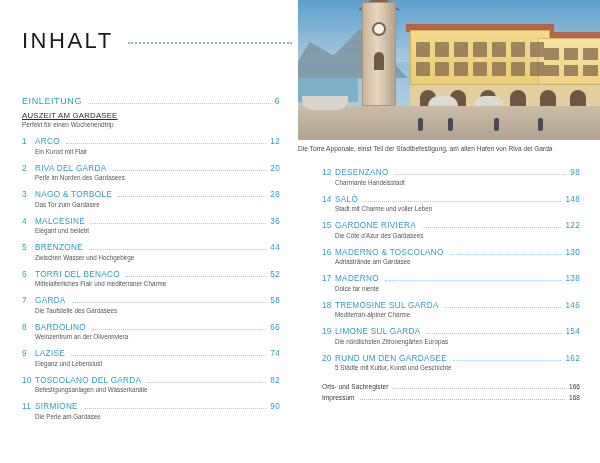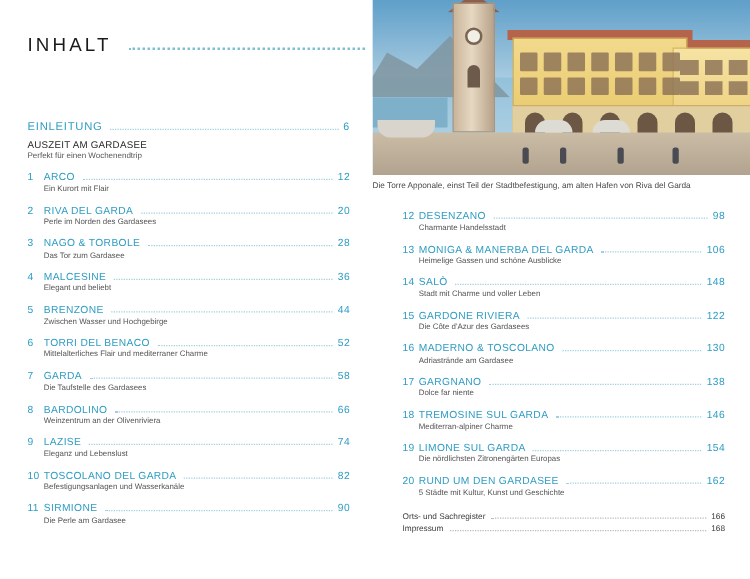--- a/index.html
+++ b/index.html
@@ -22,21 +22,21 @@
   
   .title-row {
     position: absolute;
     left: 22px;
     top: 28px;
     width: 270px;
     display: flex;
     align-items: center;
   }
   .title-text {
-    font-size: 15px;
+    font-size: 22px;
     letter-spacing: 2.5px;
     color: #1a1a1a;
     font-weight: 400;
     white-space: nowrap;
   }
   .title-rule {
     flex: 1;
     height: 0;
     border-top: 2px dotted #7fbfd4;
     margin-left: 14px;
@@ -188,20 +188,21 @@
     margin: 0 4px 2px 6px;
     height: 1px;
   }
   .section-head .pg { color: #2f9dc4; font-size: 8.5px; }
 
   .subtitle {
     font-size: 7.8px;
     color: #2a2a2a;
     margin-top: 5px;
     letter-spacing: .2px;
+    text-decoration: underline;
   }
   .subtitle-desc {
     font-size: 6.4px;
     color: #555;
     margin-top: 1px;
     margin-bottom: 9px;
   }
 
   .entry { margin-bottom: 9px; }
   .entry-line {
@@ -430,29 +431,20 @@
           <div class="entry-line">
             <span class="entry-num">12</span>
             <span class="entry-title">DESENZANO</span>
             <span class="entry-dots"></span>
             <span class="entry-page">98</span>
           </div>
           <div class="entry-desc">Charmante Handelsstadt</div>
         </div>
         <div class="entry">
           <div class="entry-line">
-            <span class="entry-num">13</span>
-            <span class="entry-title">MONIGA &amp; MANERBA DEL GARDA</span>
-            <span class="entry-dots"></span>
-            <span class="entry-page">106</span>
-          </div>
-          <div class="entry-desc">Heimelige Gassen und schöne Ausblicke</div>
-        </div>
-        <div class="entry">
-          <div class="entry-line">
             <span class="entry-num">14</span>
             <span class="entry-title">SALÒ</span>
             <span class="entry-dots"></span>
             <span class="entry-page">148</span>
           </div>
           <div class="entry-desc">Stadt mit Charme und voller Leben</div>
         </div>
         <div class="entry">
           <div class="entry-line">
             <span class="entry-num">15</span>
@@ -467,21 +459,21 @@
             <span class="entry-num">16</span>
             <span class="entry-title">MADERNO &amp; TOSCOLANO</span>
             <span class="entry-dots"></span>
             <span class="entry-page">130</span>
           </div>
           <div class="entry-desc">Adriastrände am Gardasee</div>
         </div>
         <div class="entry">
           <div class="entry-line">
             <span class="entry-num">17</span>
-            <span class="entry-title">GARGNANO</span>
+            <span class="entry-title">MADERNO</span>
             <span class="entry-dots"></span>
             <span class="entry-page">138</span>
           </div>
           <div class="entry-desc">Dolce far niente</div>
         </div>
         <div class="entry">
           <div class="entry-line">
             <span class="entry-num">18</span>
             <span class="entry-title">TREMOSINE SUL GARDA</span>
             <span class="entry-dots"></span>

